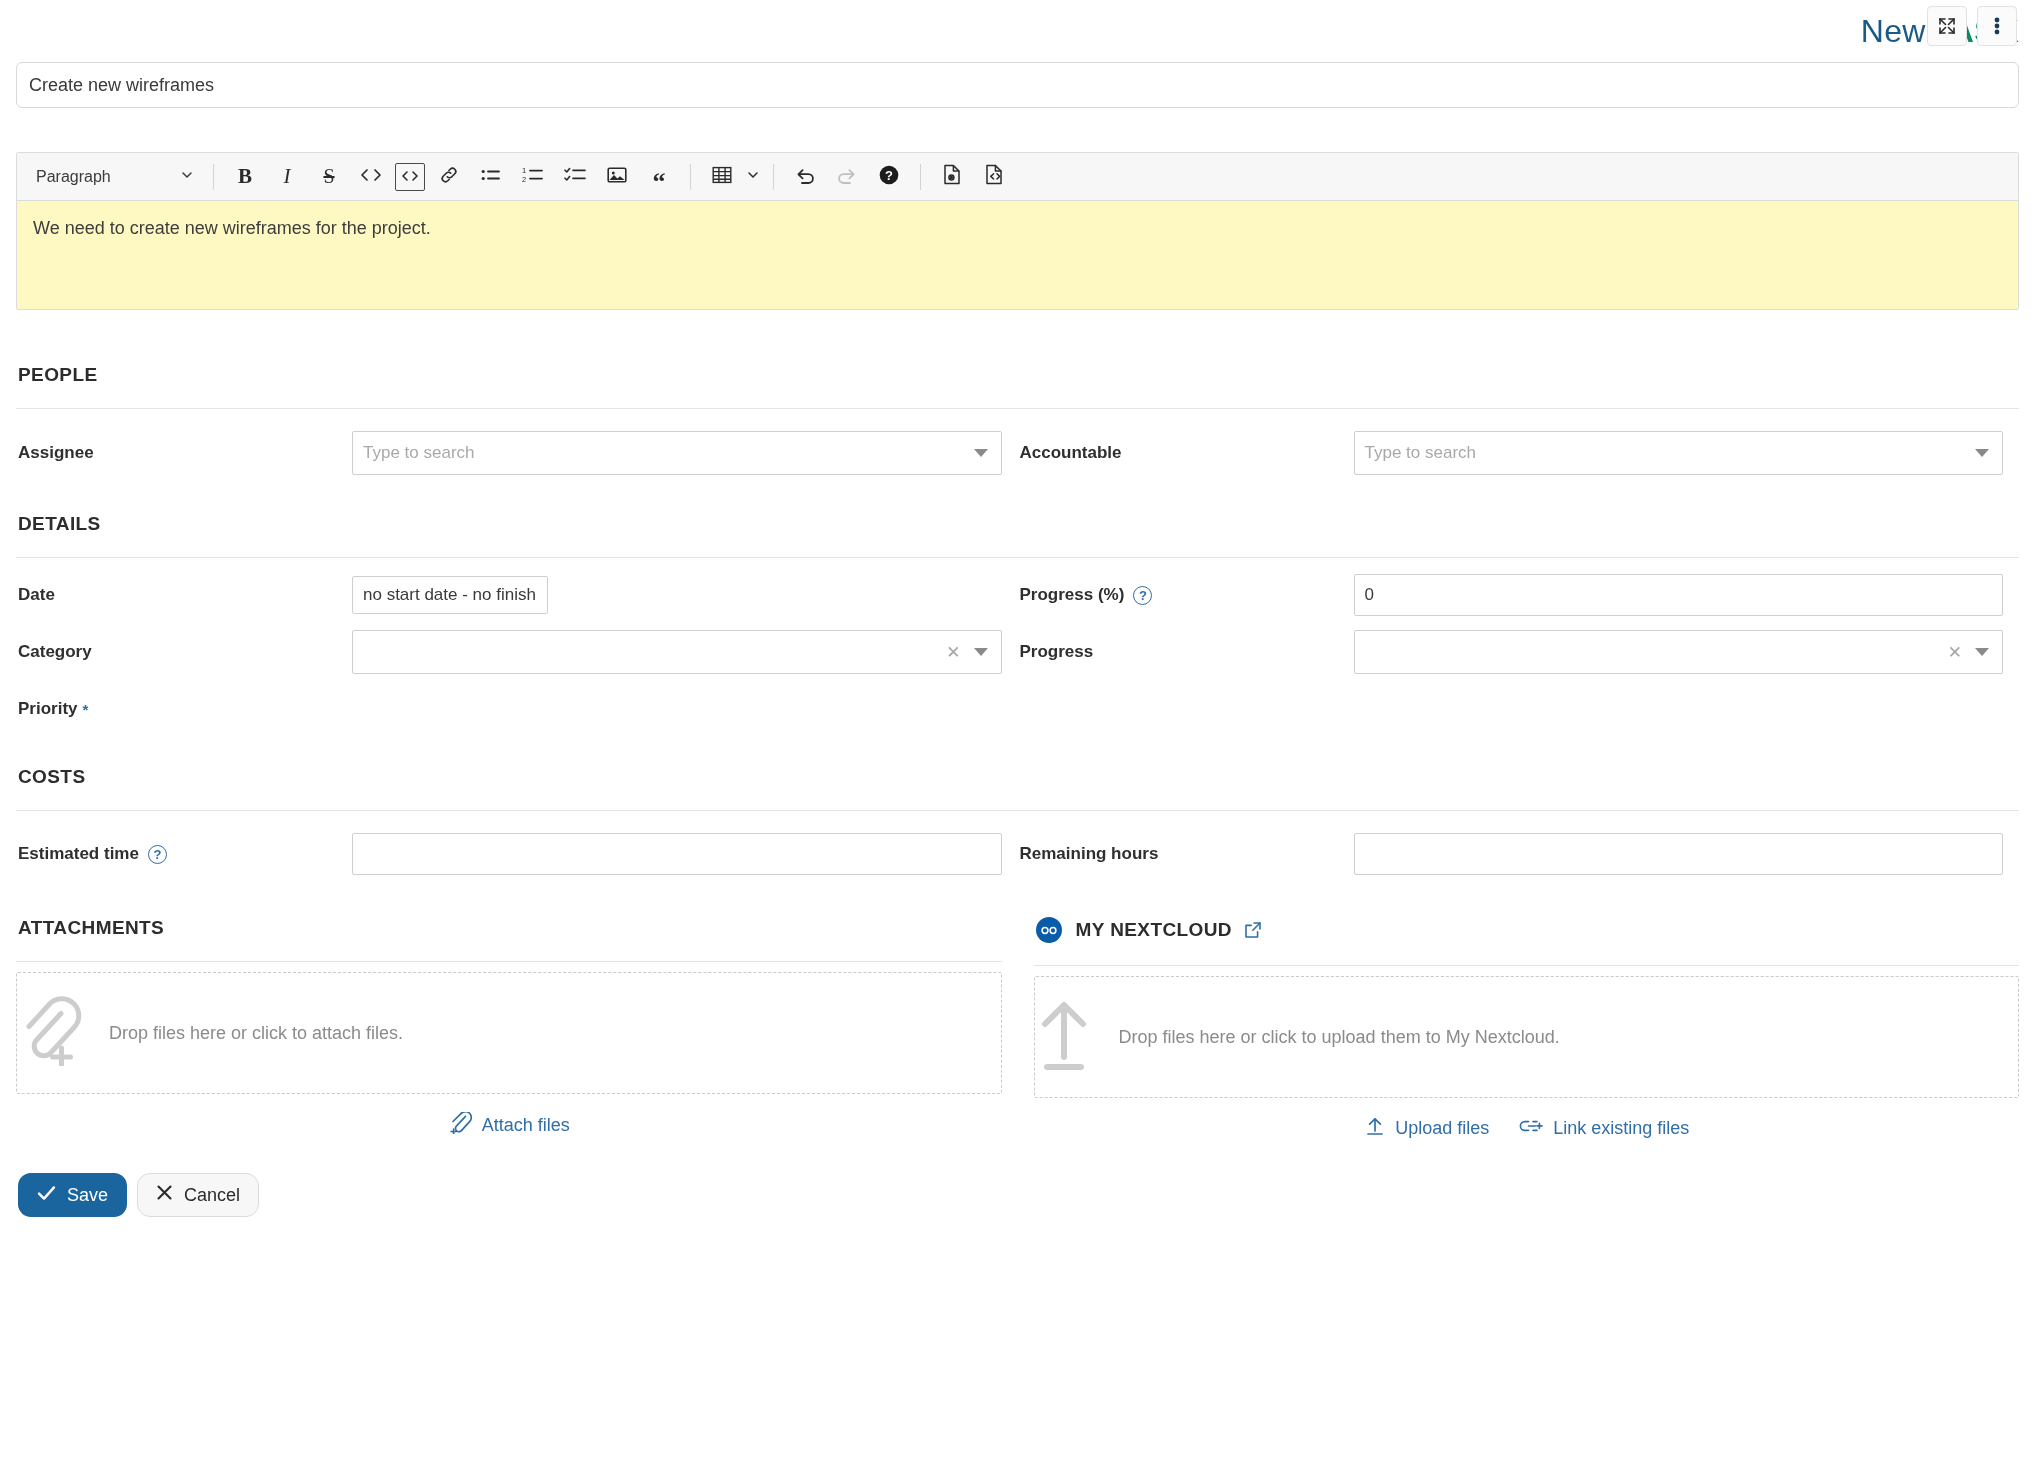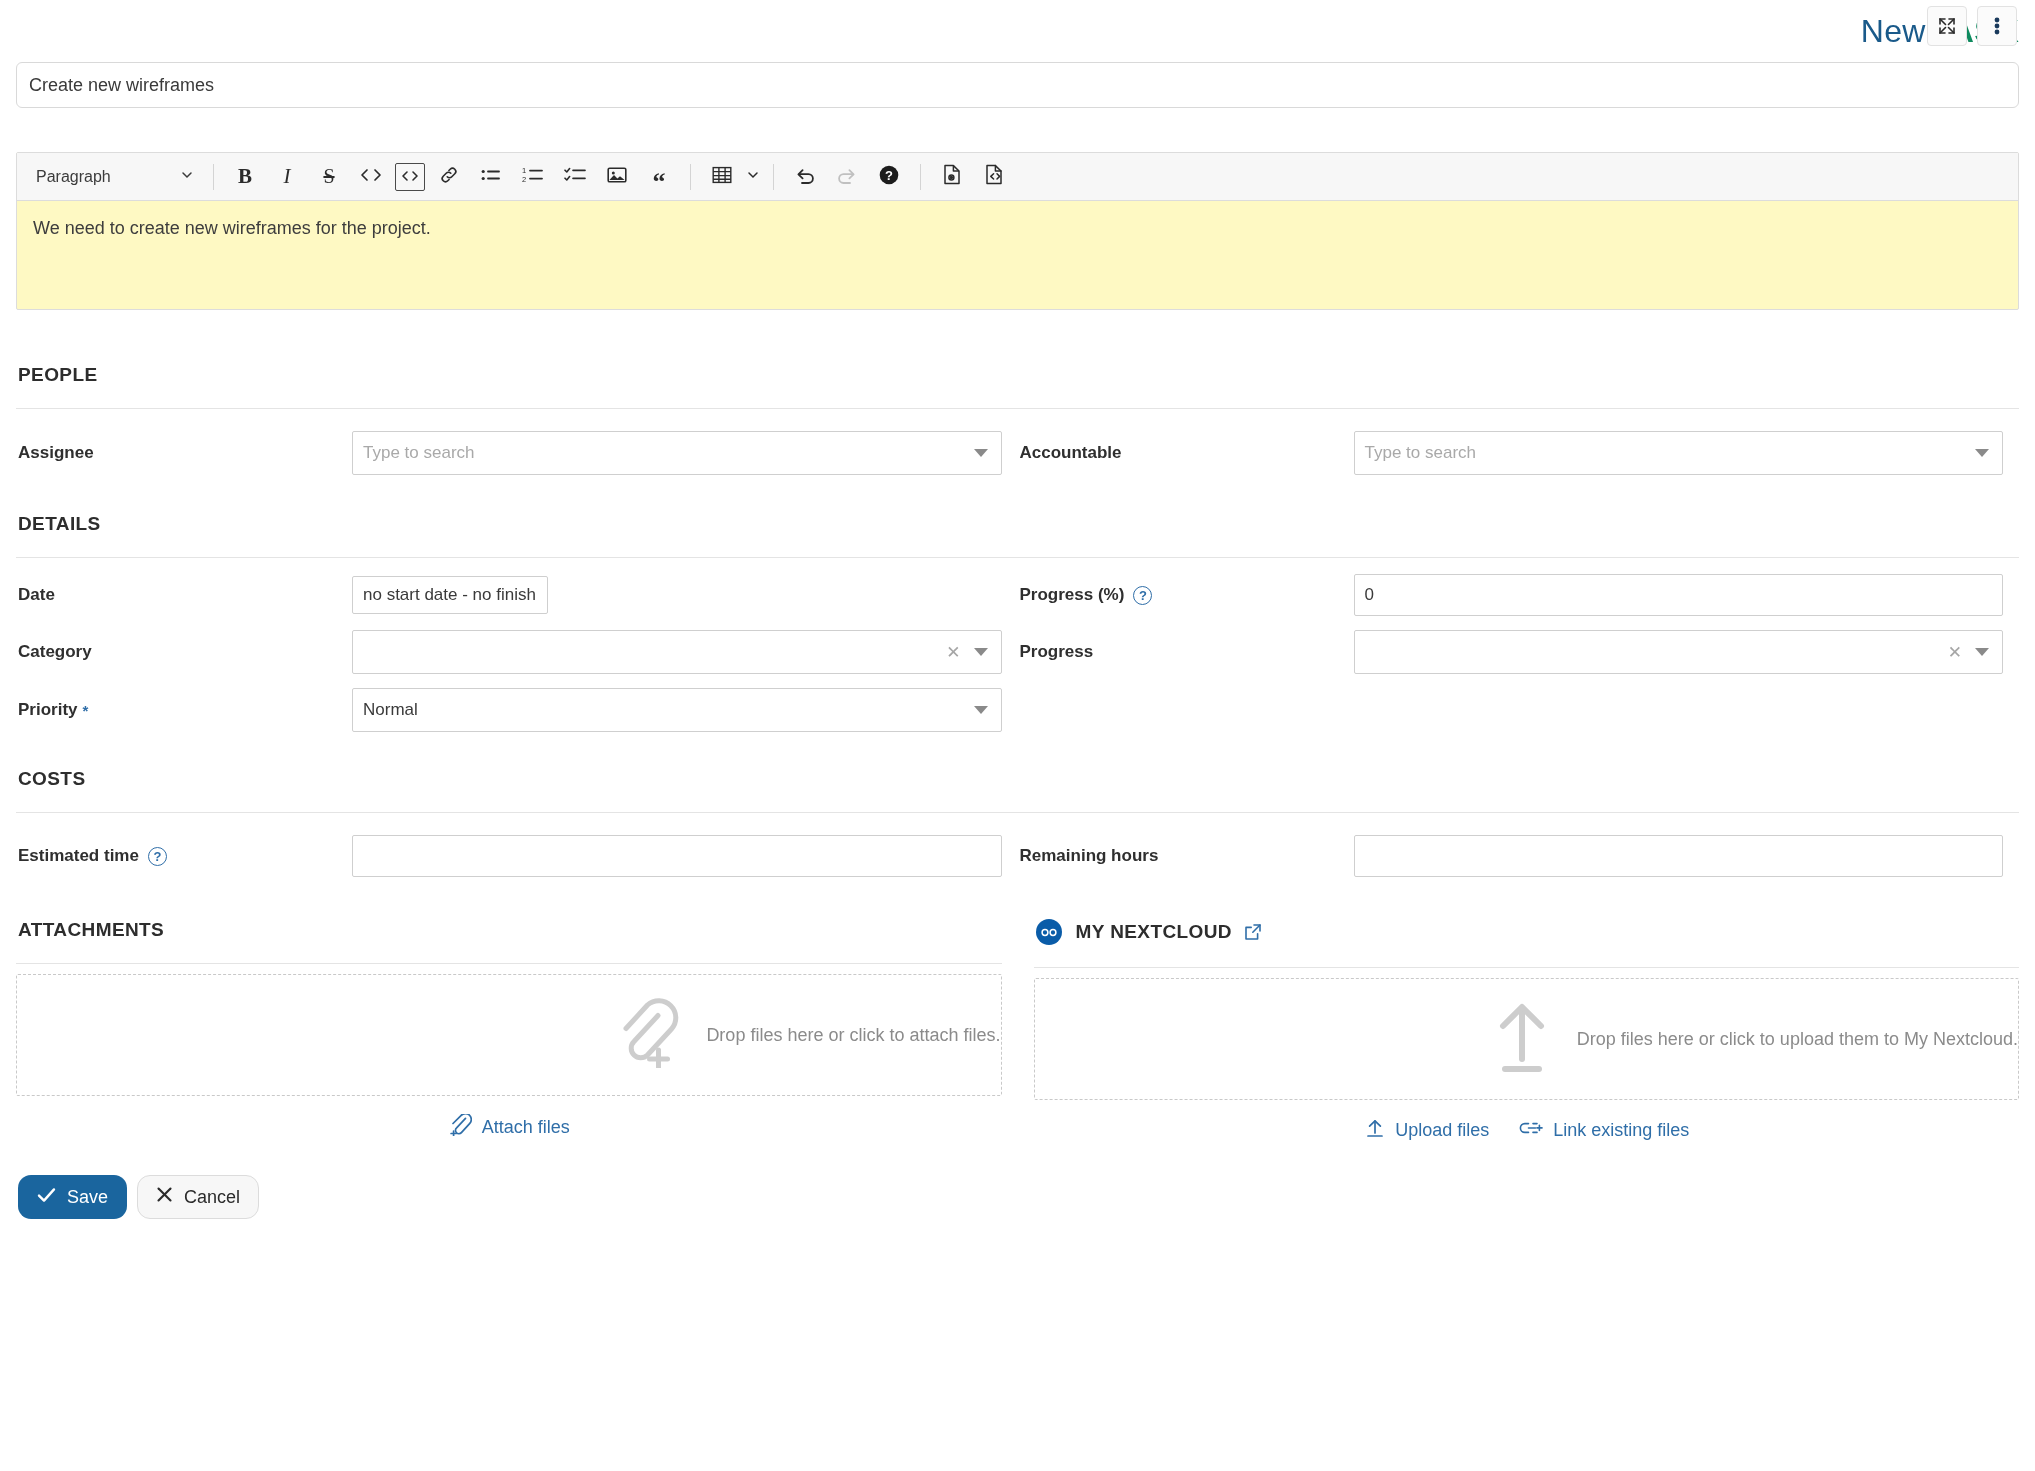--- a/index.html
+++ b/index.html
@@ -247,21 +247,21 @@
     display: flex; align-items: center; justify-content: center;
   }
   .ext-link { color: #2f6ea8; display: inline-flex; cursor: pointer; }
 
   .dropzone {
     border: 1.5px dashed #c9c9c9;
     border-radius: 2px;
     height: 122px;
     display: flex;
     align-items: center;
-    justify-content: flex-end;
+    justify-content: flex-start;
     gap: 26px;
     background: #fff;
   }
   .dz-text {
     font-size: 18px;
     color: #8b8b8b;
   }
 
   .linkrow {
     display: flex;
@@ -542,26 +542,20 @@
               <span class="sel-clear">✕</span>
               <span class="caret"></span>
             </div>
           </div>
         </div>
         <div class="frow" style="margin-top:14px">
           <div class="flabel">
             <span>Priority</span>
             <span class="req">*</span>
           </div>
-          <div class="fctrl">
-            <div class="selbox">
-              <span class="val">Normal</span>
-              <span class="caret"></span>
-            </div>
-          </div>
         </div>
       </div>
 
       <div class="col">
         <div class="frow">
           <div class="flabel">
             <span>Progress (%)</span>
             <span class="help-icon">?</span>
           </div>
           <div class="fctrl">

